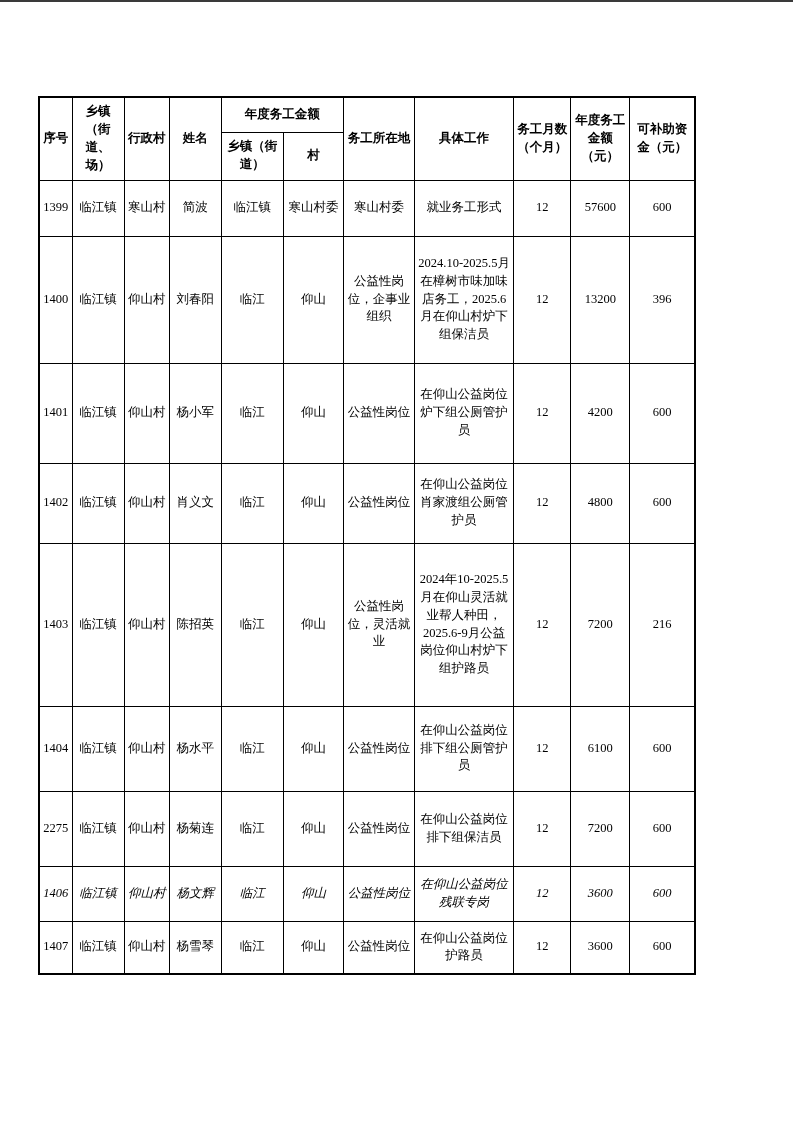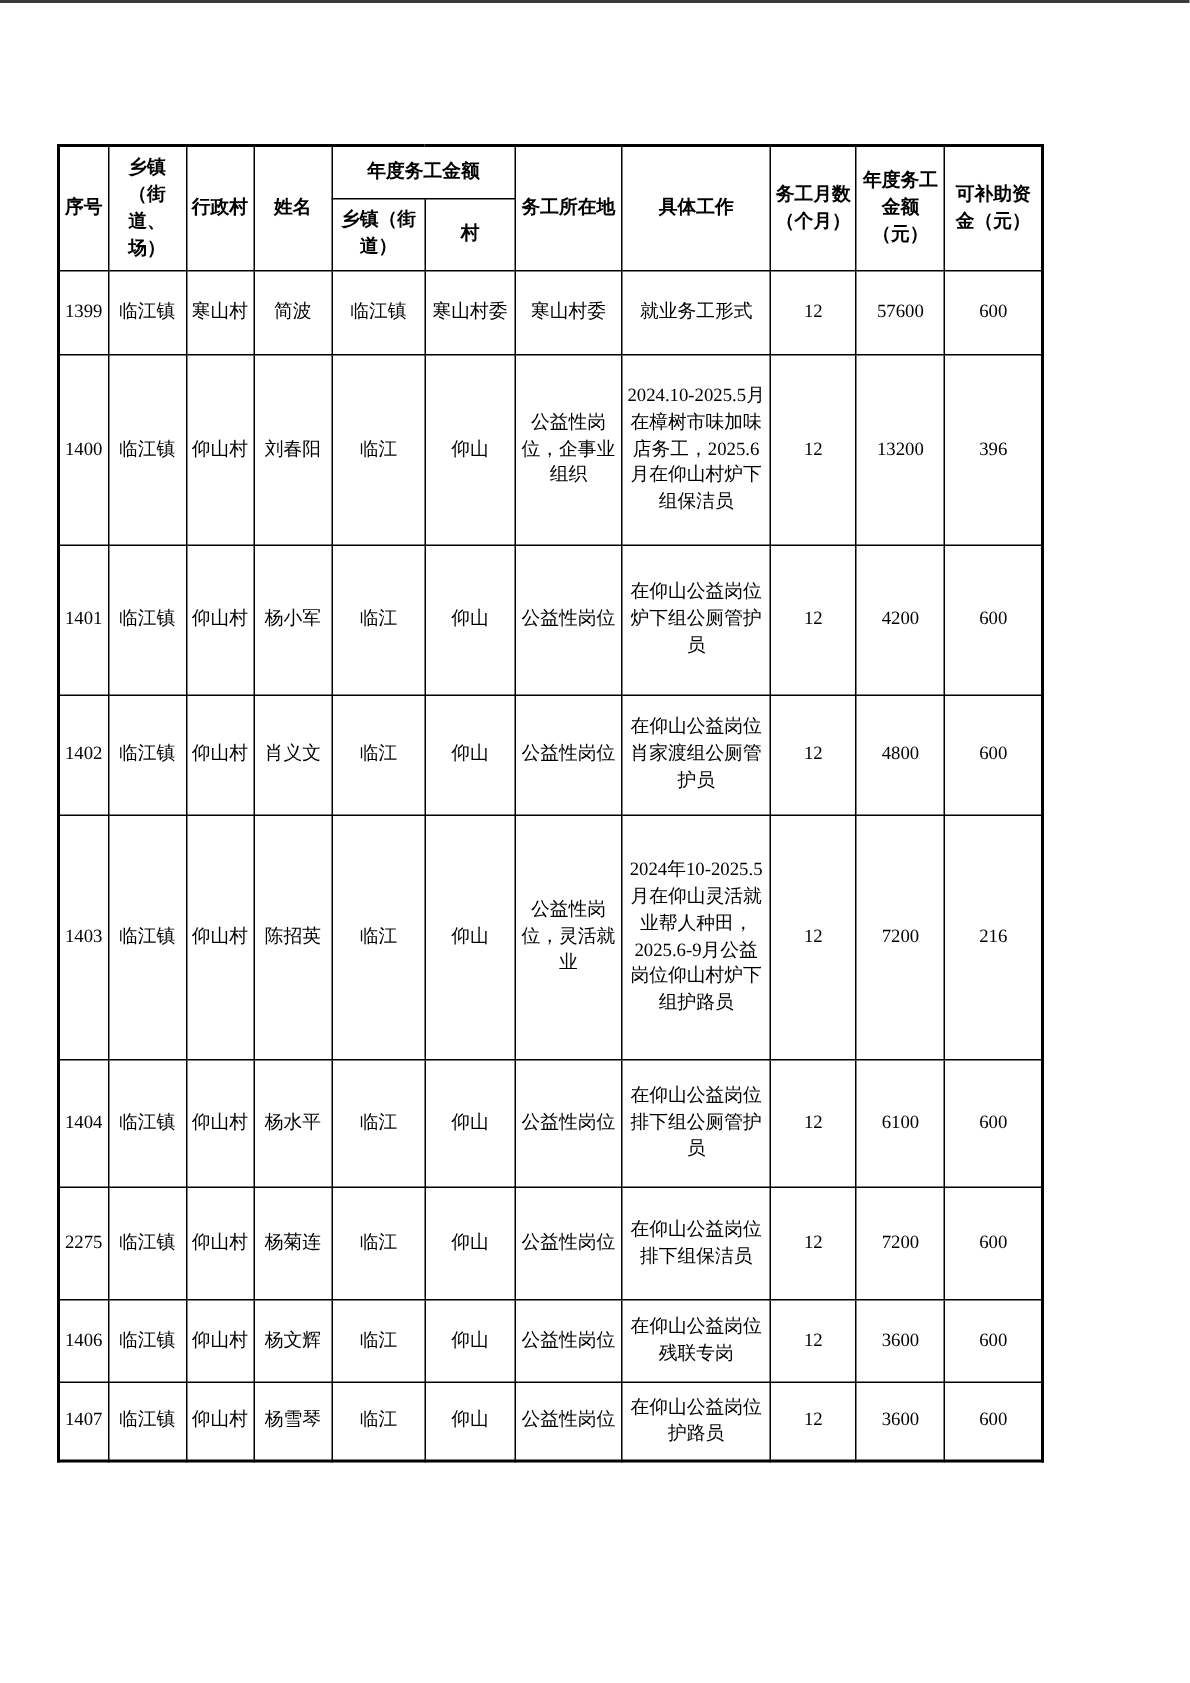--- a/index.html
+++ b/index.html
@@ -36,21 +36,21 @@
   .sheet-table{border:2px solid #000;}
   thead tr.hrow-1{height:35px;}
   thead tr.hrow-2{height:48px;}
   tbody tr:nth-child(1){height:56px;padding-left:22px;}
   tbody tr:nth-child(2){height:127px;}
   tbody tr:nth-child(3){height:100px;}
   tbody tr:nth-child(4){height:80px;}
   tbody tr:nth-child(5){height:163px;}
   tbody tr:nth-child(6){height:85px;}
   tbody tr:nth-child(7){height:75px;}
-  tbody tr:nth-child(8){height:55px;}
+  tbody tr:nth-child(8){height:55px;font-style:italic;}
   tbody tr:nth-child(9){height:53px;margin-left:23px;}
 </style>
 </head>
 <body>
 
 <div class="top-edge"></div>
 
 <table class="sheet-table">
   <colgroup>
     <col style="width:33px">

